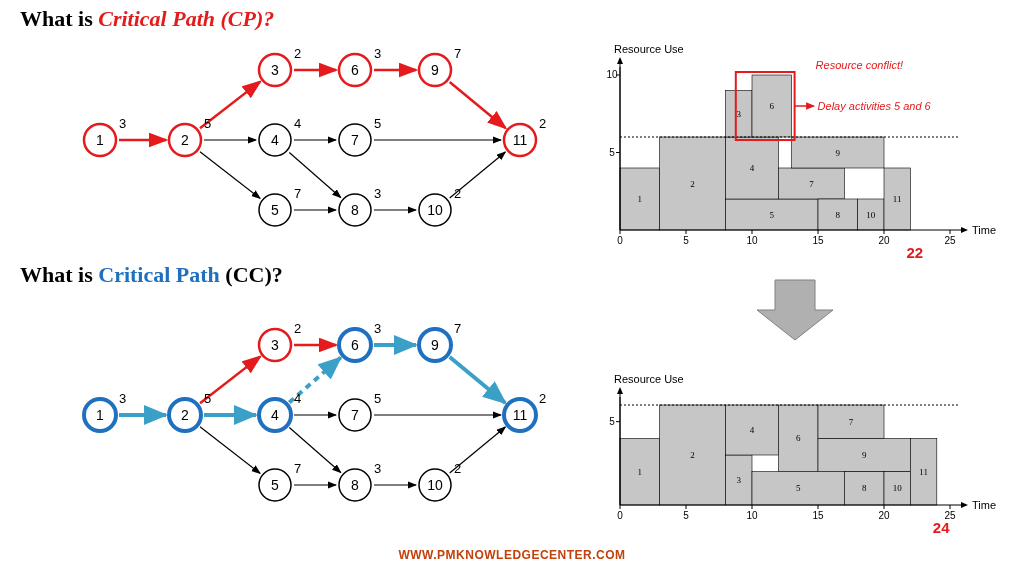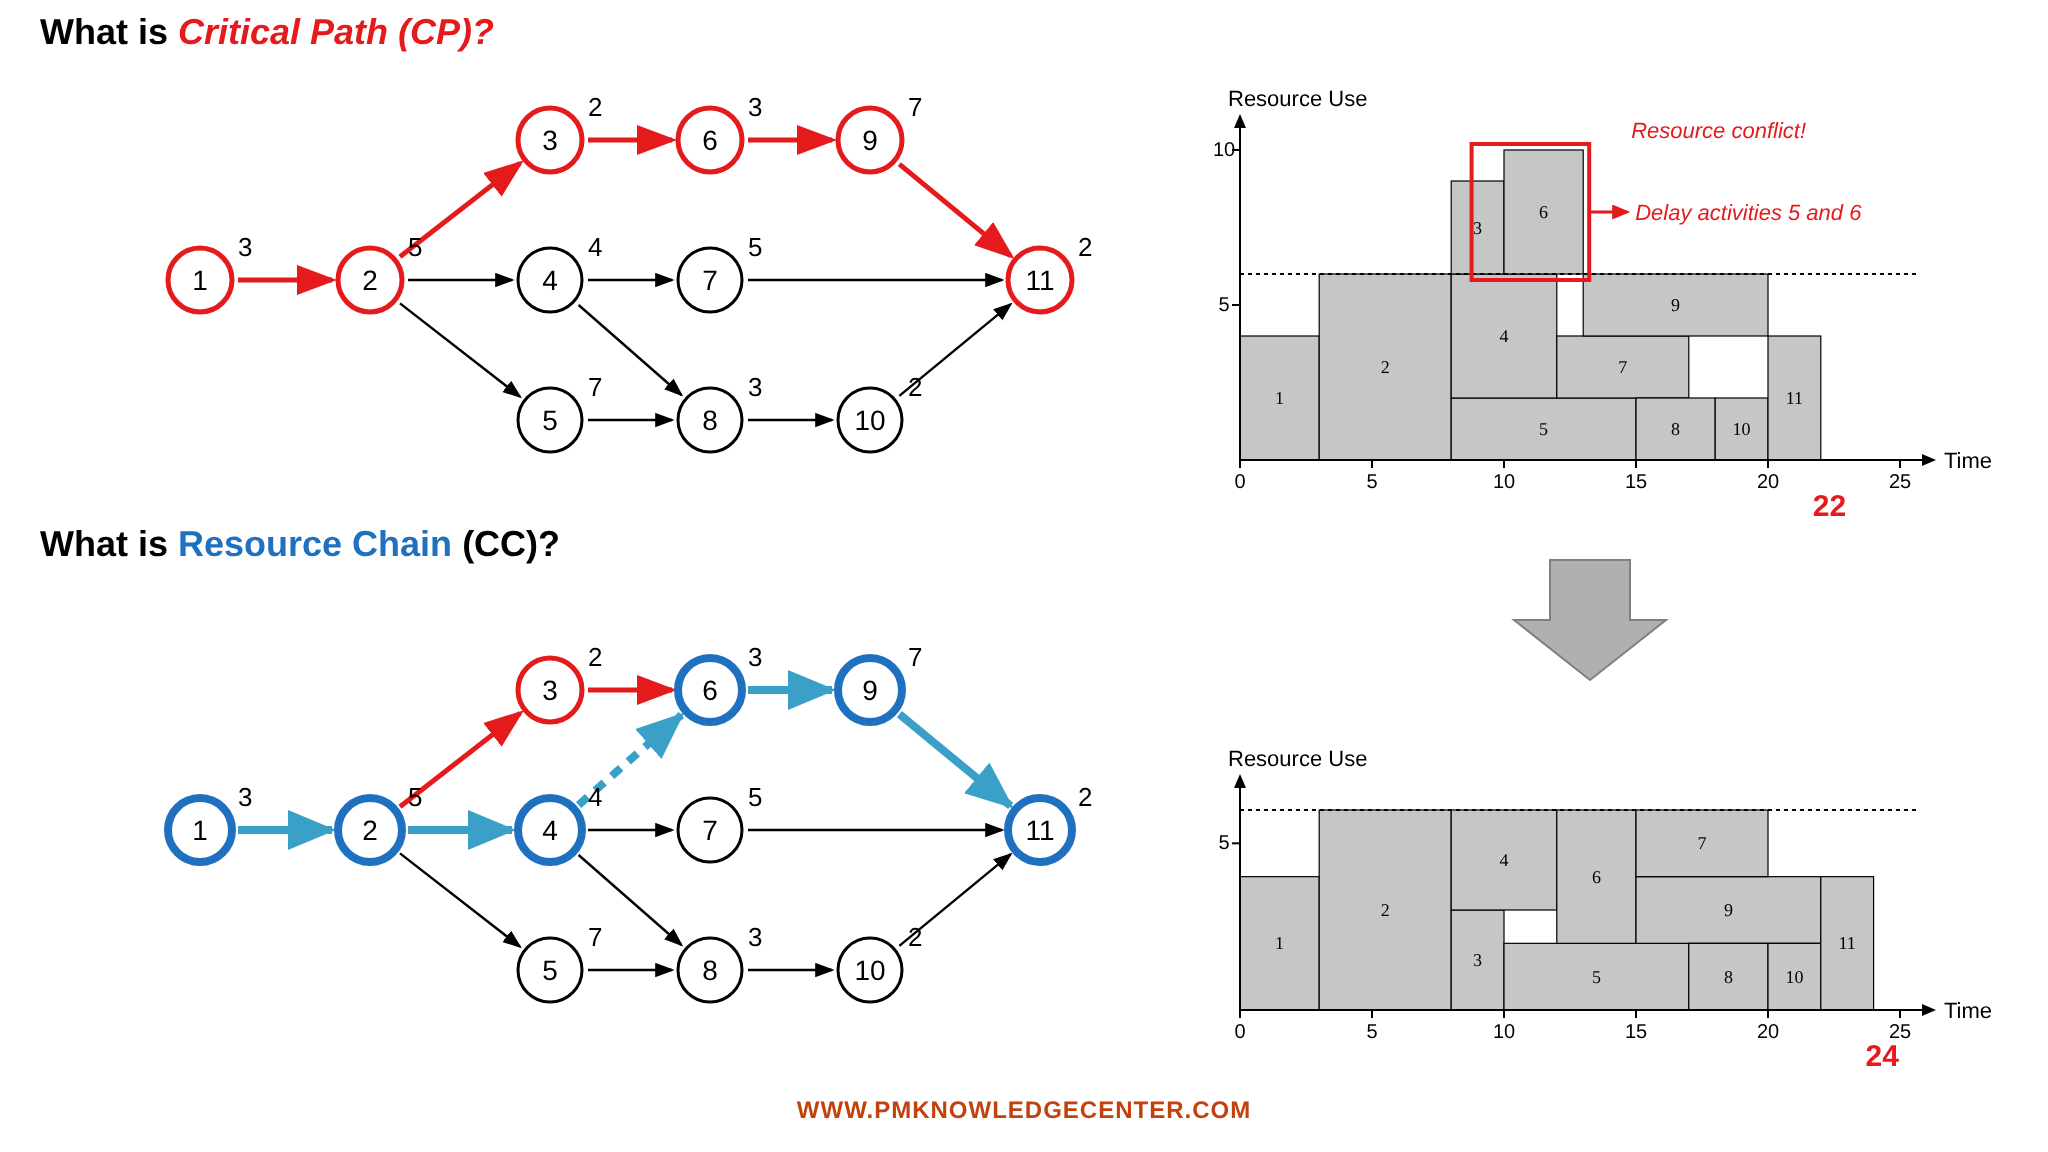--- a/index.html
+++ b/index.html
@@ -5,23 +5,24 @@
   * { box-sizing: border-box; }
   body {
     margin: 0; padding: 0;
     width: 1024px; height: 576px;
     font-family: Arial, sans-serif;
     background: #fff;
     position: relative;
   }
   .heading {
     position: absolute;
-    font-size: 18px;
+    font-size: 22px;
     font-weight: bold;
     color: #000;
+    font-family: Liberation Serif, serif;
   }
   .heading .hl-red { color: #e41a1c; font-style: italic; }
   .heading .hl-blue { color: #2070c0; }
   .footer-link {
     position: absolute;
     bottom: 14px;
     left: 50%;
     transform: translateX(-50%);
     color: #c2410c;
     font-size: 12px;
@@ -49,21 +50,21 @@
   .proj-red { fill: #e41a1c; font-size: 15px; font-weight: bold; font-family: sans-serif; }
   .big-arrow { fill: #b0b0b0; stroke: #808080; stroke-width: 1; }
 </style>
 </head>
 <body>
 
 <div class="heading" style="left:20px; top:6px;">
   <span>What is </span><span class="hl-red">Critical Path (CP)?</span>
 </div>
 <div class="heading" style="left:20px; top:262px;">
-  <span>What is </span><span class="hl-blue">Resource Chain</span><span> (CC)?</span>
+  <span>What is </span><span class="hl-blue">Critical Path</span><span> (CC)?</span>
 </div>
 
 <svg id="net" width="560" height="560" style="left:0; top:0;">
   <defs>
     <marker id="arr-red" markerWidth="8" markerHeight="8" refX="7" refY="3" orient="auto">
       <path d="M0,0 L8,3 L0,6 z" fill="#e41a1c"></path>
     </marker>
     <marker id="arr-blk" markerWidth="8" markerHeight="8" refX="7" refY="3" orient="auto">
       <path d="M0,0 L8,3 L0,6 z" fill="#000"></path>
     </marker>

